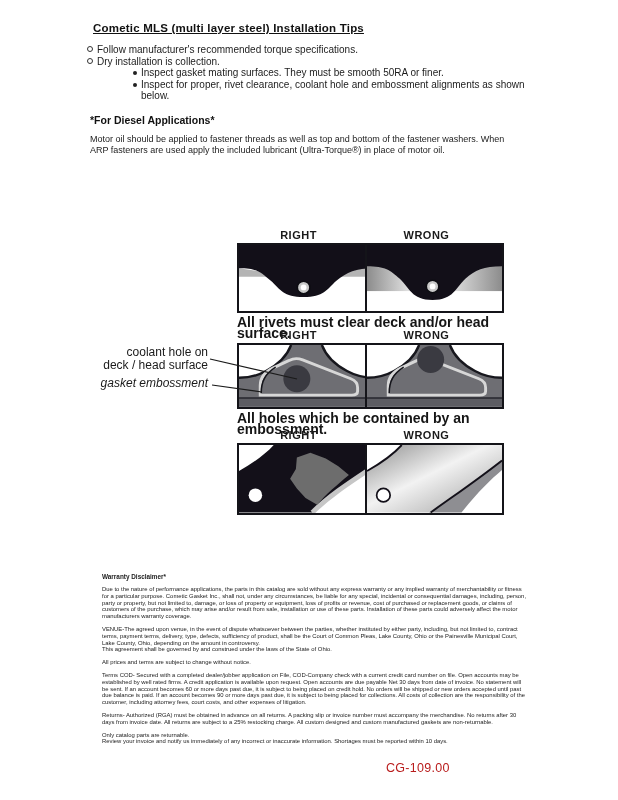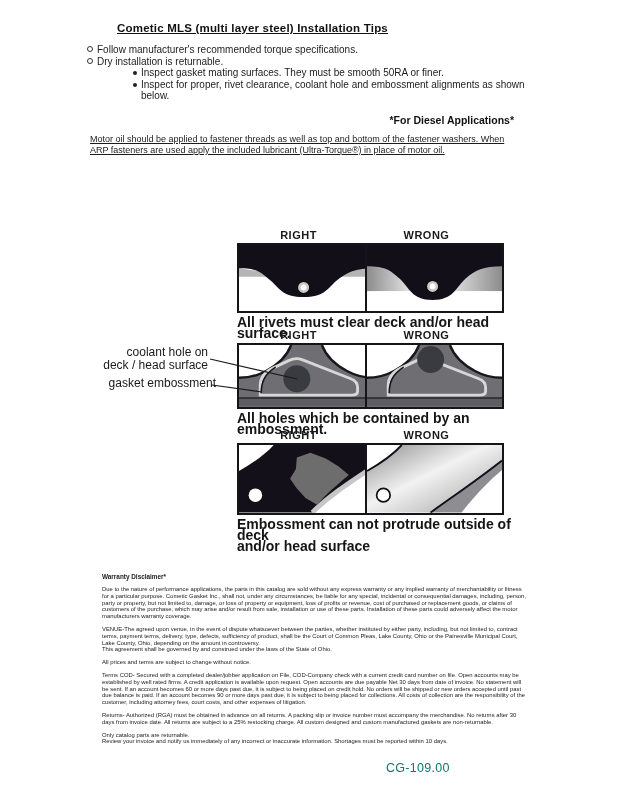--- a/index.html
+++ b/index.html
@@ -3,36 +3,36 @@
 <meta charset="utf-8">
 <style>
   html,body{margin:0;padding:0;background:#ffffff;}
   .page{
     position:relative;width:618px;height:800px;background:#ffffff;overflow:hidden;
     font-family:"Liberation Sans", sans-serif;color:#1c1c1c;
   }
   
   .doc-title{
     position:absolute;left:93px;top:22px;
-    font-size:11.5px;font-weight:bold;text-decoration:underline;letter-spacing:.2px;color:#111;margin-left:24px;
+    font-size:11.5px;font-weight:bold;text-decoration:underline;letter-spacing:.2px;color:#111;
   }
   .tips{position:absolute;left:87px;top:44px;width:440px;font-size:10px;line-height:11.5px;}
   .tip{display:flex;align-items:baseline;}
   .o-mark{
     width:4px;height:4px;border:1px solid #333;border-radius:50%;
     display:inline-block;flex:0 0 auto;margin-right:4px;position:relative;top:-1px;
   }
   .sub{margin-left:46px;}
   .b-mark{
     width:4px;height:4px;background:#222;border-radius:50%;
     display:inline-block;flex:0 0 auto;margin-right:4px;position:relative;top:-1px;
   }
   .diesel{position:absolute;left:90px;top:115px;width:424px;font-size:9px;line-height:11.5px;}
-  .diesel-h{font-size:10.5px;font-weight:bold;color:#111;margin:0 0 7px 0;text-align:right;}
-  .diesel p{margin:0 0 8px 0;text-decoration:underline;}
+  .diesel-h{font-size:10.5px;font-weight:bold;color:#111;margin:0 0 7px 0;}
+  .diesel p{margin:0 0 8px 0;}
   
   .figpair{position:absolute;width:285px;}
   .figrow{display:flex;gap:5px;}
   .fig{width:123px;}
   .fig-h{
     text-align:center;font-size:11px;font-weight:bold;letter-spacing:.5px;color:#1a1a1a;
     margin-bottom:2px;line-height:12px;
   }
   .figbox{border:2px solid #141419;background:#fff;line-height:0;box-sizing:border-box;width:139px;}
   .figbox svg{display:block;width:135px;}
@@ -42,45 +42,45 @@
   .prelines{white-space:pre-line;}
   .pair1{left:237px;top:229px;}
   .pair3{left:237px;top:429px;}
   .pair2wrap{position:absolute;left:100px;top:329px;width:430px;height:110px;}
   .pair2wrap .figpair{left:137px;top:0;}
   .callout{
     position:absolute;font-size:12px;line-height:13px;color:#1a1a1a;
     width:108px;text-align:right;
   }
   .callout1{left:0;top:17px;}
-  .callout2{left:8px;top:48px;}
+  .callout2{left:0;top:48px;font-style:italic;}
   .leader-svg{position:absolute;left:0;top:0;pointer-events:none;}
   
   .warranty{position:absolute;left:102px;top:573px;width:426px;color:#222;}
   .warranty-h{font-size:6.4px;font-weight:bold;margin:0 0 6px 0;}
   .warranty p{font-size:5.9px;line-height:6.8px;margin:0 0 6px 0;}
   .page-code{
-    position:absolute;left:386px;top:761px;font-size:12.5px;letter-spacing:.3px;color:#0f766e;
+    position:absolute;left:386px;top:761px;font-size:12.5px;letter-spacing:.3px;color:#b91c1c;
   }
 </style>
 </head>
 <body>
 
 <div class="page">
 
   <div class="doc-title">Cometic MLS (multi layer steel) Installation Tips</div>
 
   <div class="tips">
     <div class="tip">
       <span class="o-mark"></span>
       <span>Follow manufacturer's recommended torque specifications.</span>
     </div>
     <div class="tip">
       <span class="o-mark"></span>
-      <span>Dry installation is returnable.</span>
+      <span>Dry installation is collection.</span>
     </div>
     <div class="tip sub">
       <span class="b-mark"></span>
       <span>Inspect gasket mating surfaces.  They must be smooth 50RA or finer.</span>
     </div>
     <div class="tip sub">
       <span class="b-mark"></span>
       <span>Inspect for proper, rivet clearance, coolant hole and embossment alignments as shown below.</span>
     </div>
   </div>
@@ -209,22 +209,20 @@
             <rect width="140" height="70" fill="#ffffff"></rect>
             <path d="M140,14 C110,36 86,52 64,70 L98,70 C114,50 128,36 140,26 Z" fill="#8e8e92"></path>
             <path d="M36,0 H140 V16 C112,38 88,54 66,70 H0 V27 C14,19 27,10 36,0 Z" fill="url(#d3g)"></path>
             <path d="M0,27 C14,19 27,10 36,0" stroke="#131019" stroke-width="2" fill="none"></path>
             <path d="M140,16 C112,38 88,54 66,70" stroke="#131019" stroke-width="2" fill="none"></path>
             <circle cx="17" cy="52" r="7" fill="#ffffff" stroke="#131019" stroke-width="1.8"></circle>
           </svg>
         </div>
       </div>
     </div>
-    <div class="figcap prelines">Embossment can not protrude outside of deck
-and/or head surface</div>
   </div>
 
   <div class="warranty">
     <div class="warranty-h">Warranty Disclaimer*</div>
     <p>Due to the nature of performance applications, the parts in this catalog are sold without any express warranty or any implied warranty of merchantability or fitness for a particular purpose. Cometic Gasket Inc., shall not, under any circumstances, be liable for any special, incidental or consequential damages, including, person, party or property, but not limited to, damage, or loss of property or equipment, loss of profits or revenue, cost of purchased or replacement goods, or claims of customers of the purchase, which may arise and/or result from sale, installation or use of these parts. Installation of these parts could adversely affect the motor manufacturers warranty coverage.</p>
     <p class="prelines">VENUE-The agreed upon venue, in the event of dispute whatsoever between the parties, whether instituted by either party, including, but not limited to, contract terms, payment terms, delivery, type, defects, sufficiency of product, shall be the Court of Common Pleas, Lake County, Ohio or the Painesville Municipal Court, Lake County, Ohio, depending on the amount in controversy.
 This agreement shall be governed by and construed under the laws of the State of Ohio.</p>
     <p>All prices and terms are subject to change without notice.</p>
     <p>Terms COD- Secured with a completed dealer/jobber application on File, COD-Company check with a current credit card number on file. Open accounts may be established by well rated firms. A credit application is available upon request. Open accounts are due payable Net 30 days from date of invoice. No statement will be sent. If an account becomes 60 or more days past due, it is subject to being placed on credit hold. No orders will be shipped or new orders accepted until past due balance is paid. If an account becomes 90 or more days past due, it is subject to being placed for collections. All costs of collection are the responsibility of the customer, including attorney fees, court costs, and other expenses of litigation.</p>
     <p>Returns- Authorized (RGA) must be obtained in advance on all returns. A packing slip or invoice number must accompany the merchandise. No returns after 30 days from invoice date. All returns are subject to a 25% restocking charge. All custom designed and custom manufactured gaskets are non-returnable.</p>

